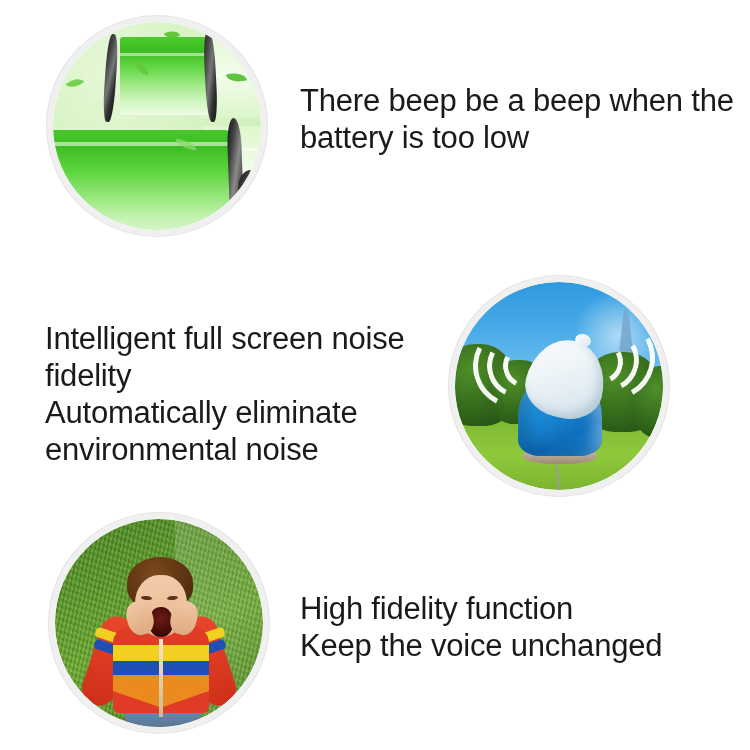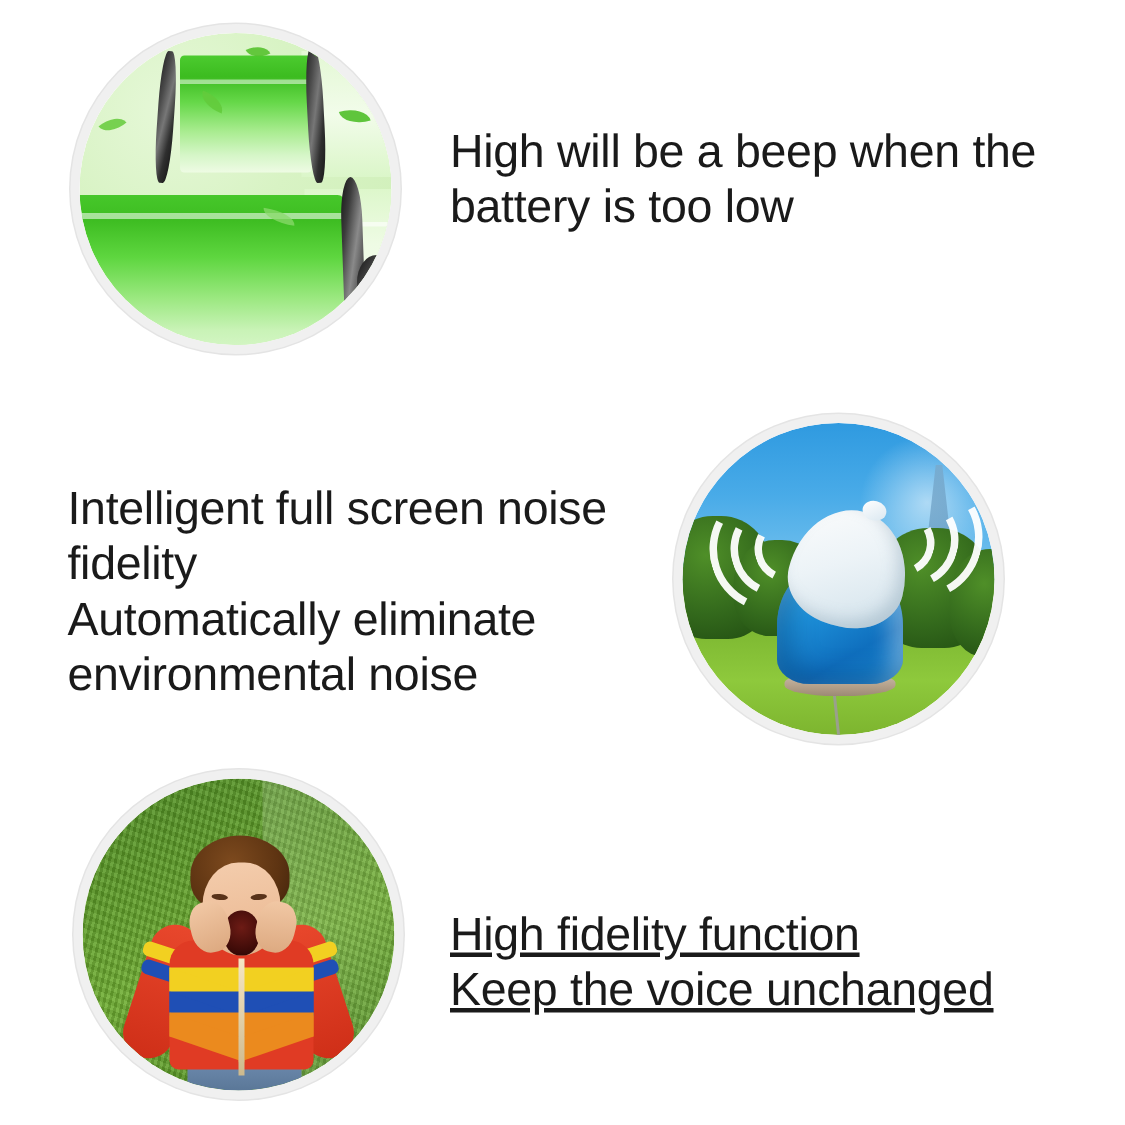--- a/index.html
+++ b/index.html
@@ -291,21 +291,21 @@
   .man-hand-r { left: 116px; top: 82px; transform: rotate(14deg); }
   .man-jeans {
     position: absolute; left: 70px; top: 186px; width: 76px; height: 30px;
     background: linear-gradient(180deg,#6f8cb0 0%, #53708f 100%);
     border-radius: 6px 6px 10px 10px;
   }
 
   
   #text-battery { left: 300px; top: 82px;  width: 440px; }
   #text-noise   { left: 45px;  top: 320px; width: 420px; }
-  #text-fidelity{ left: 300px; top: 604px; width: 430px; text-decoration: underline; }
+  #text-fidelity{ left: 300px; top: 590px; width: 430px; }
 </style>
 </head>
 <body>
 
 <div id="page">
 
   <div class="photo-circle" id="battery-photo">
     <div class="photo-inner">
       <div class="bat-bg"></div>
 
@@ -321,21 +321,21 @@
 
       <div class="leaf leaf-a"></div>
       <div class="leaf leaf-b"></div>
       <div class="leaf leaf-c"></div>
       <div class="leaf leaf-d"></div>
       <div class="leaf leaf-e"></div>
       <div class="leaf leaf-f"></div>
     </div>
   </div>
 
-  <div class="feature-text" id="text-battery">High will be a beep when the
+  <div class="feature-text" id="text-battery">There beep be a beep when the
 battery is too low</div>
 
   <div class="feature-text" id="text-noise">Intelligent full screen noise
 fidelity
 Automatically eliminate
 environmental noise</div>
 
   <div class="photo-circle" id="noise-photo">
     <div class="photo-inner">
       <div class="park-sky"></div>

